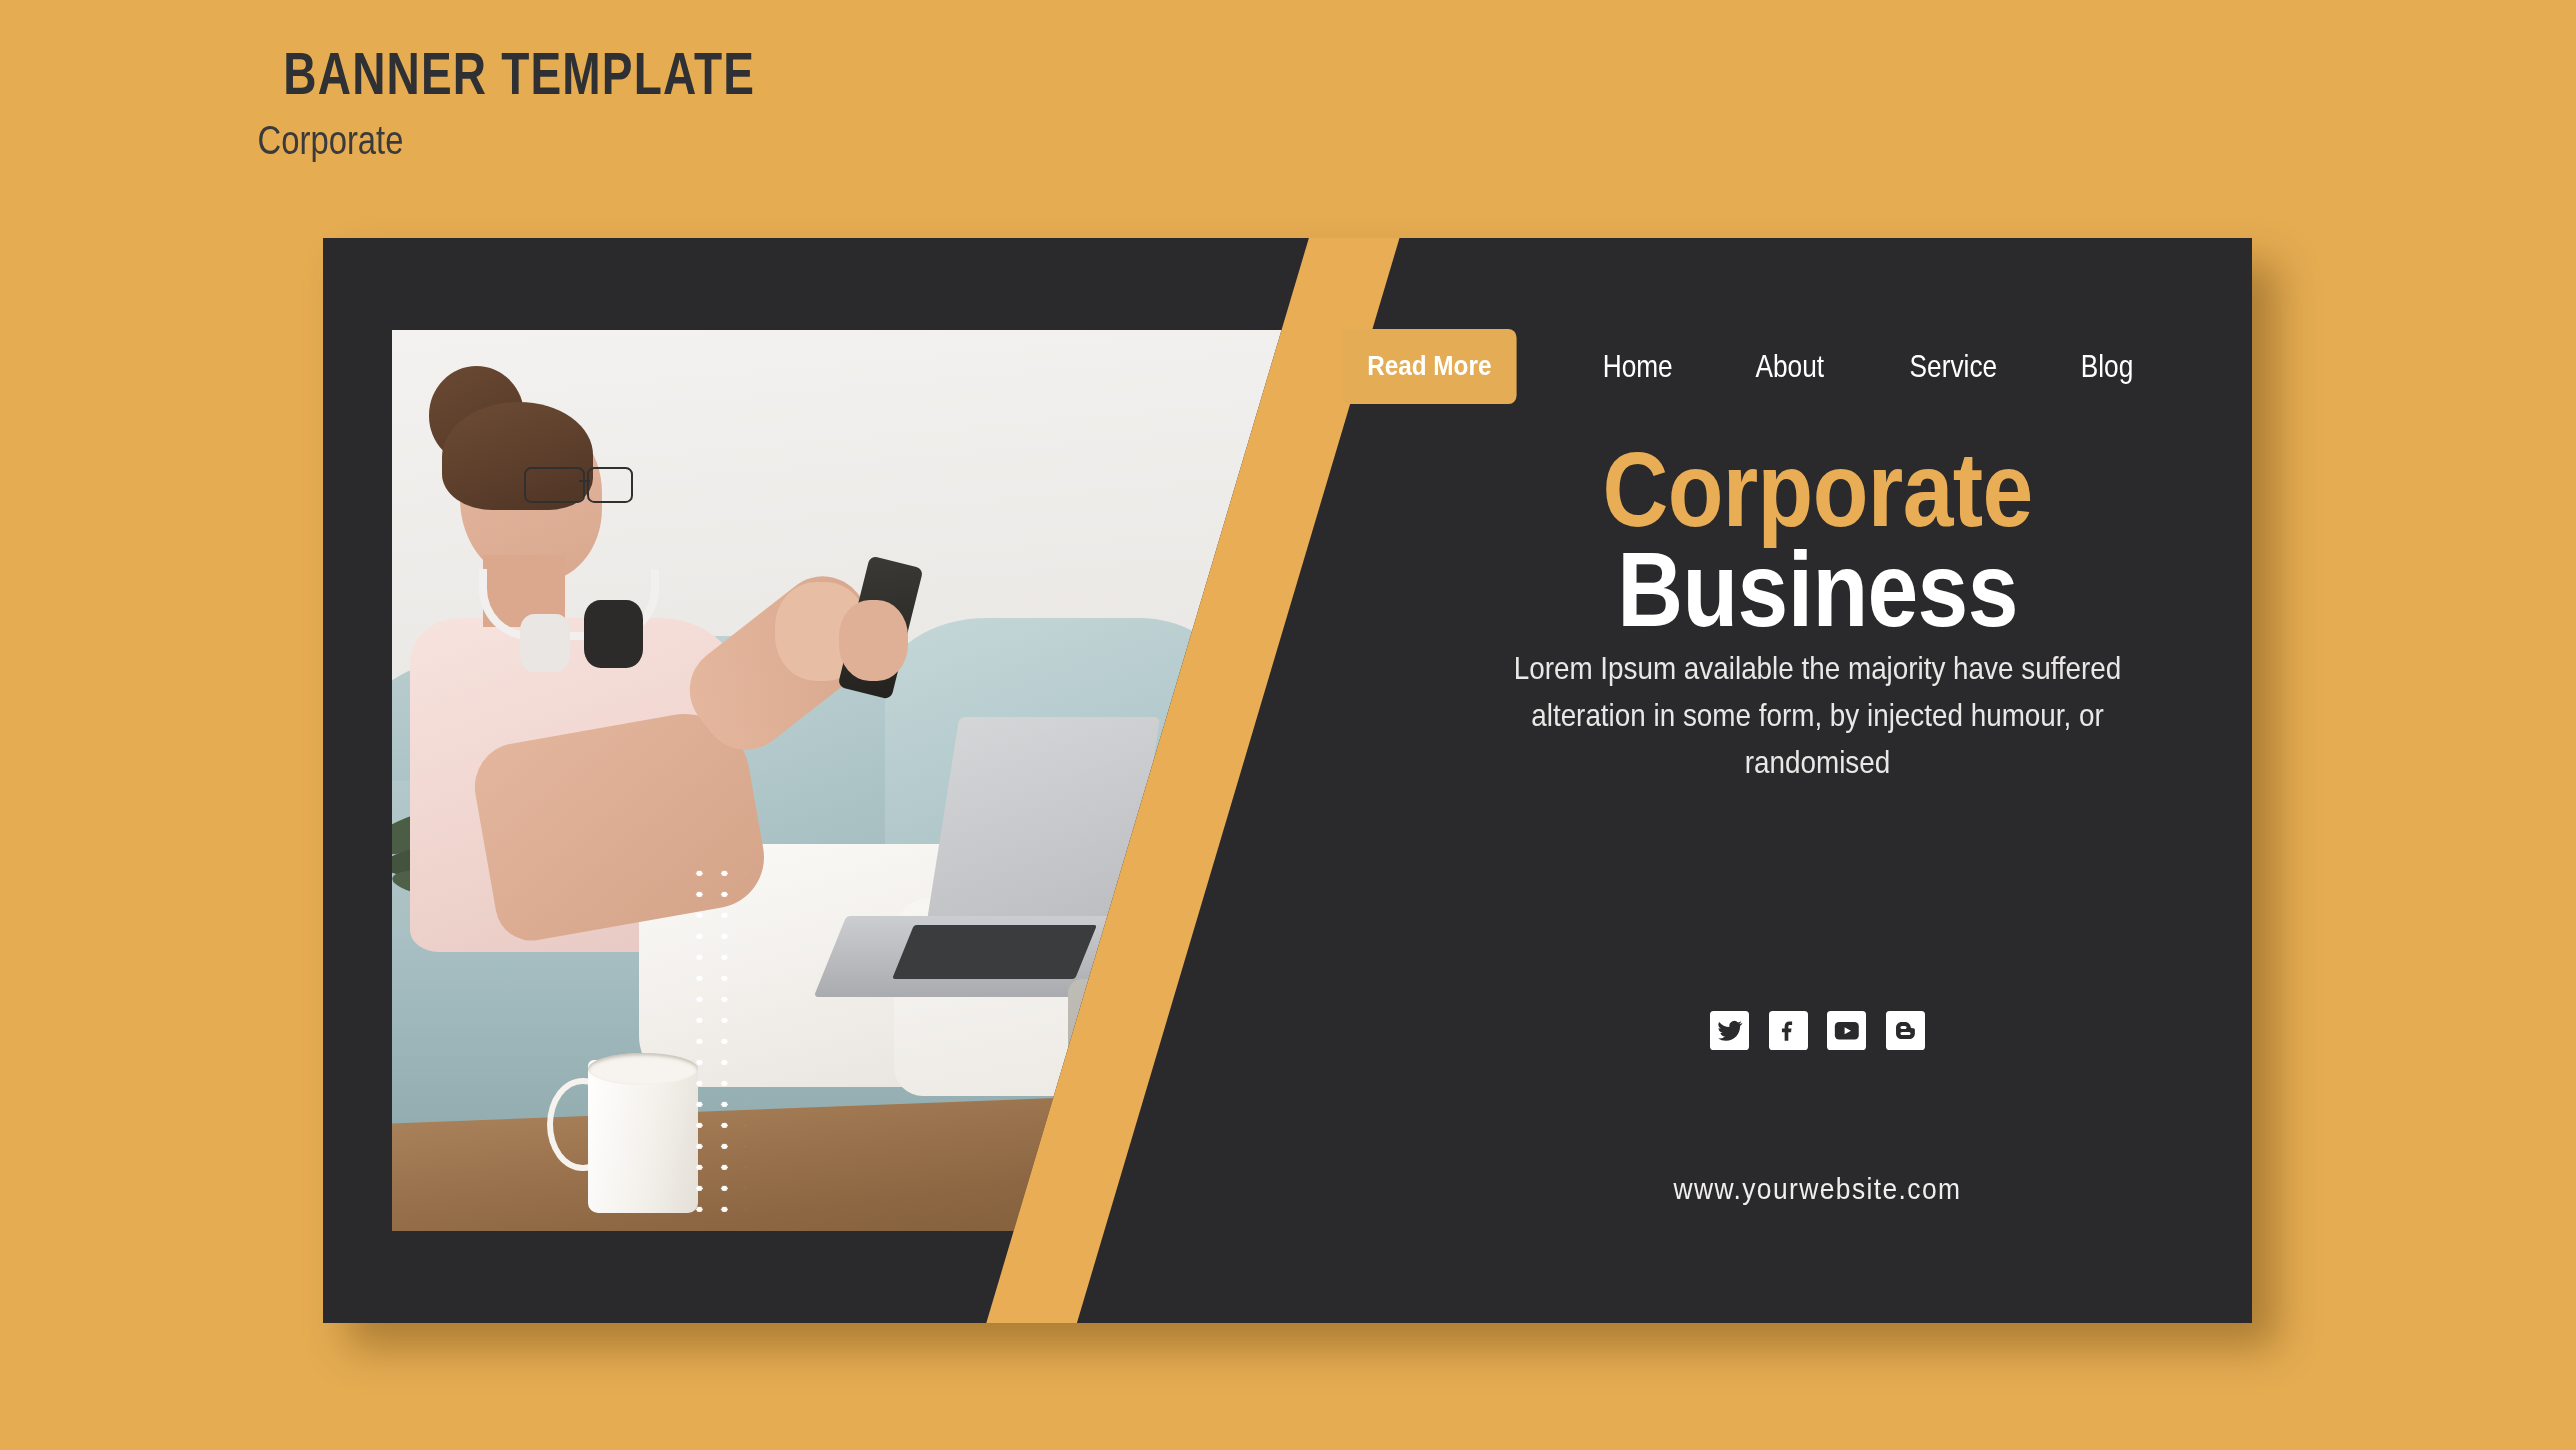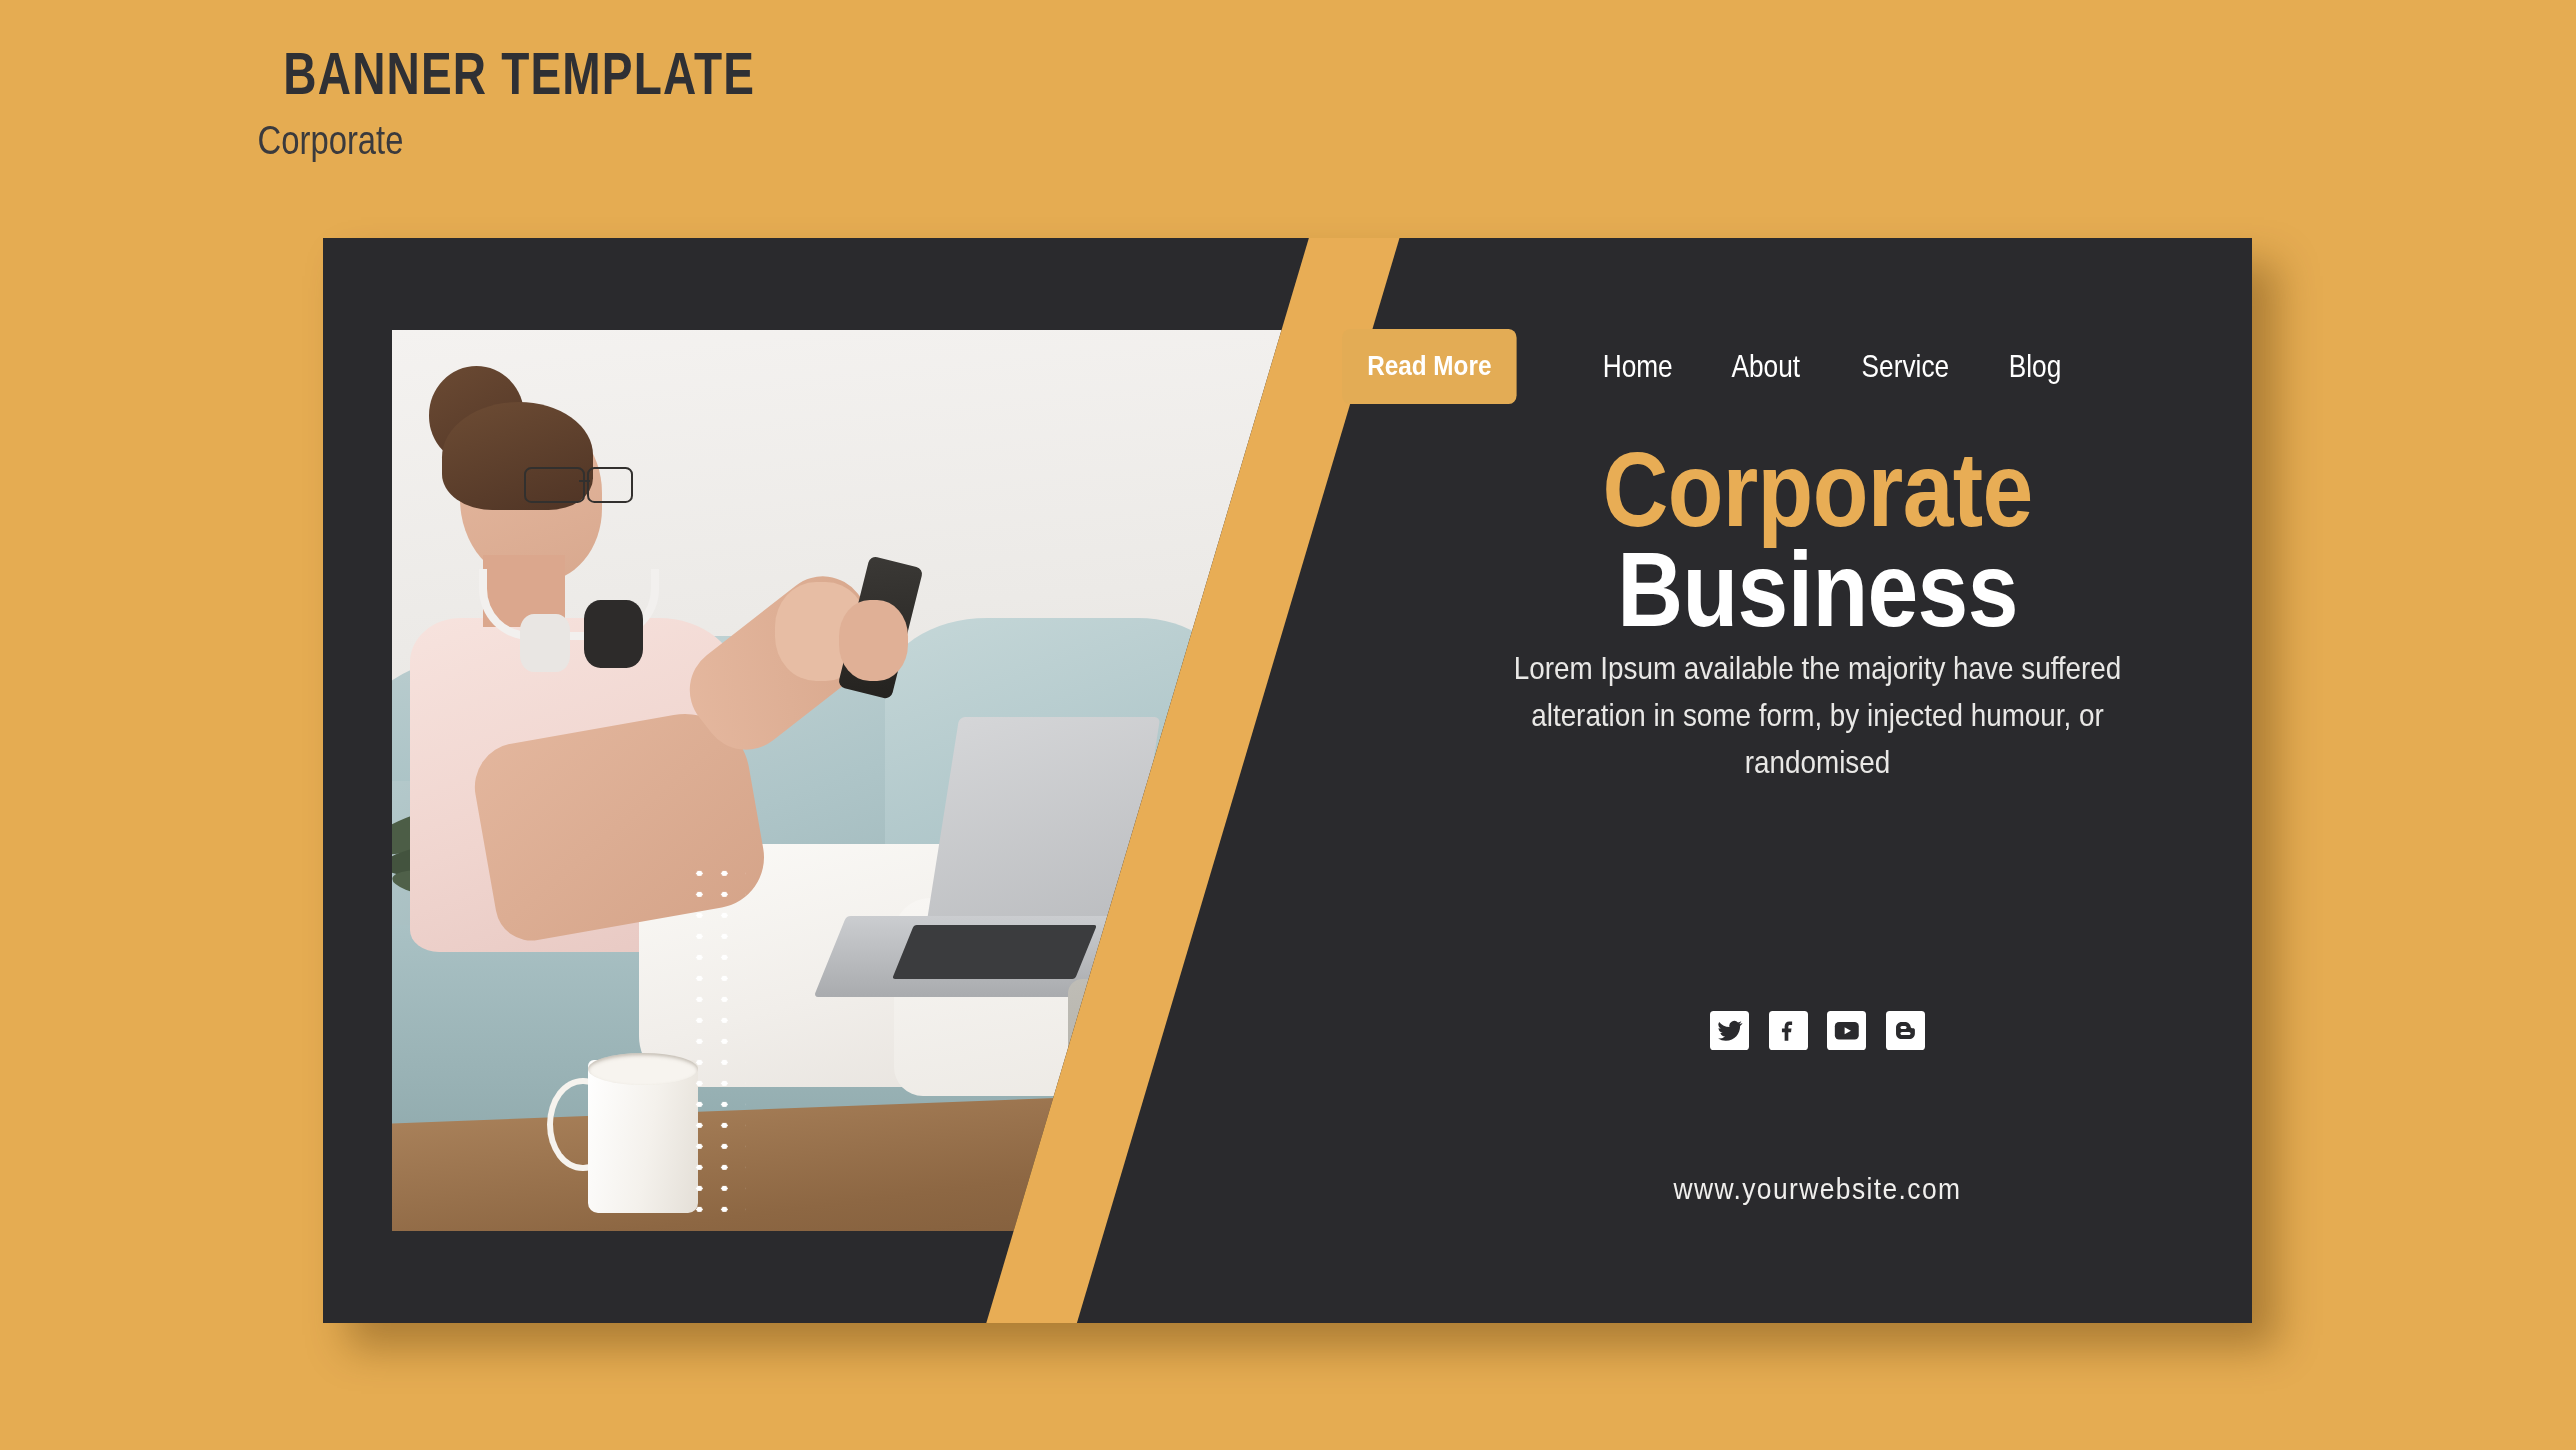--- a/index.html
+++ b/index.html
@@ -322,21 +322,21 @@
     text-decoration: none;
     transform: scaleX(0.82);
     display: inline-block;
     cursor: pointer;
     white-space: nowrap;
   }
   #nav-links {
     display: flex;
     align-items: center;
     margin-left: 59px;
-    gap: 44px;
+    gap: 68px;
   }
   #headline-block {
     position: absolute;
     left: 0;
     top: 187px;
     width: 871px;
     text-align: center;
   }
   .headline {
     margin: 0;

